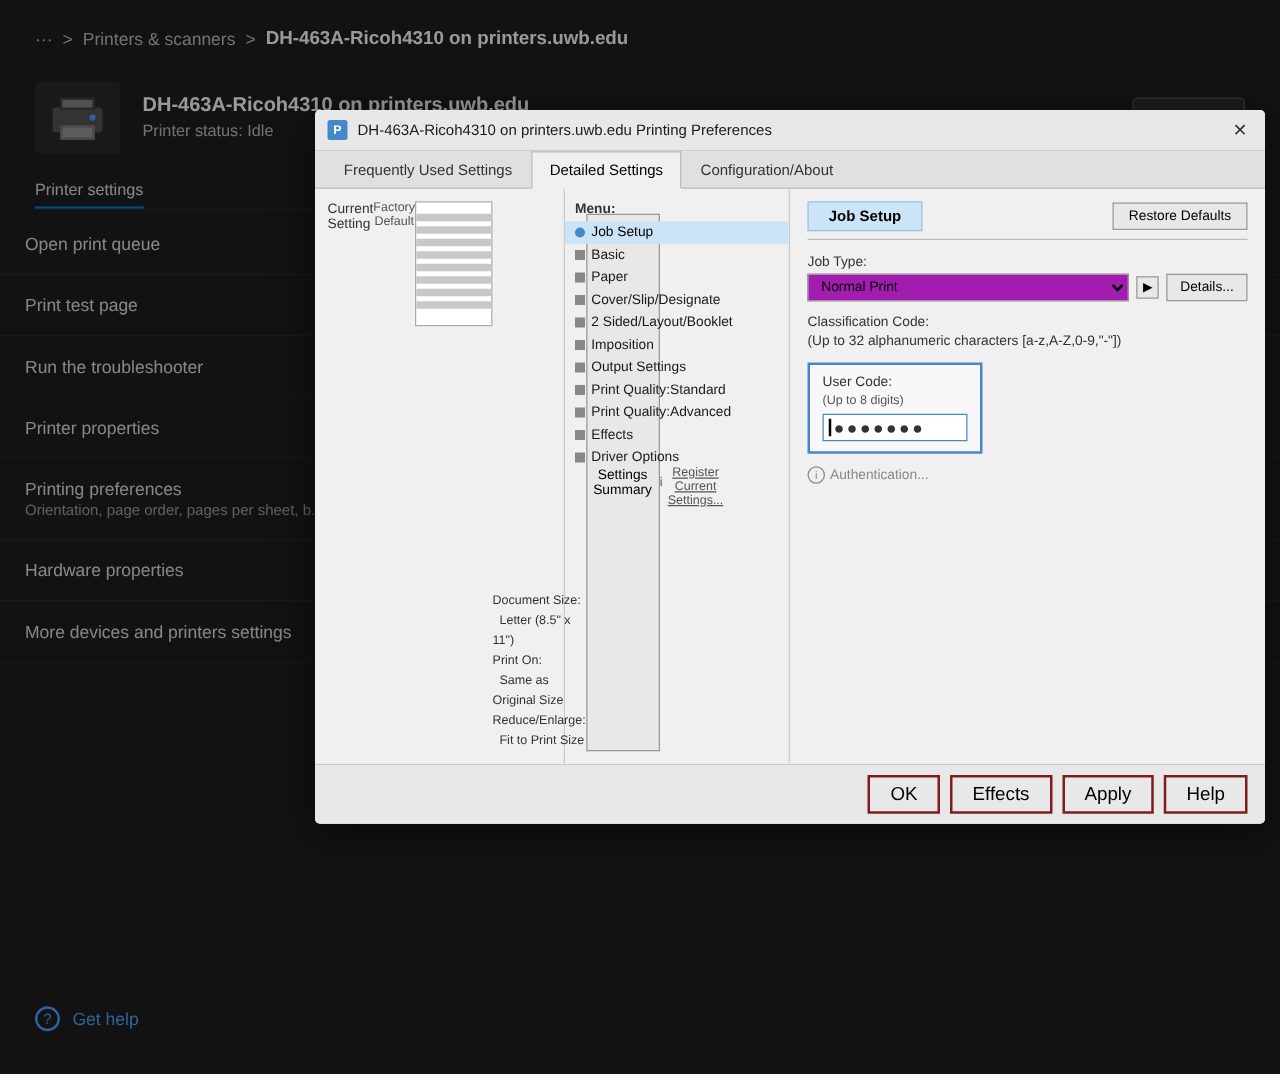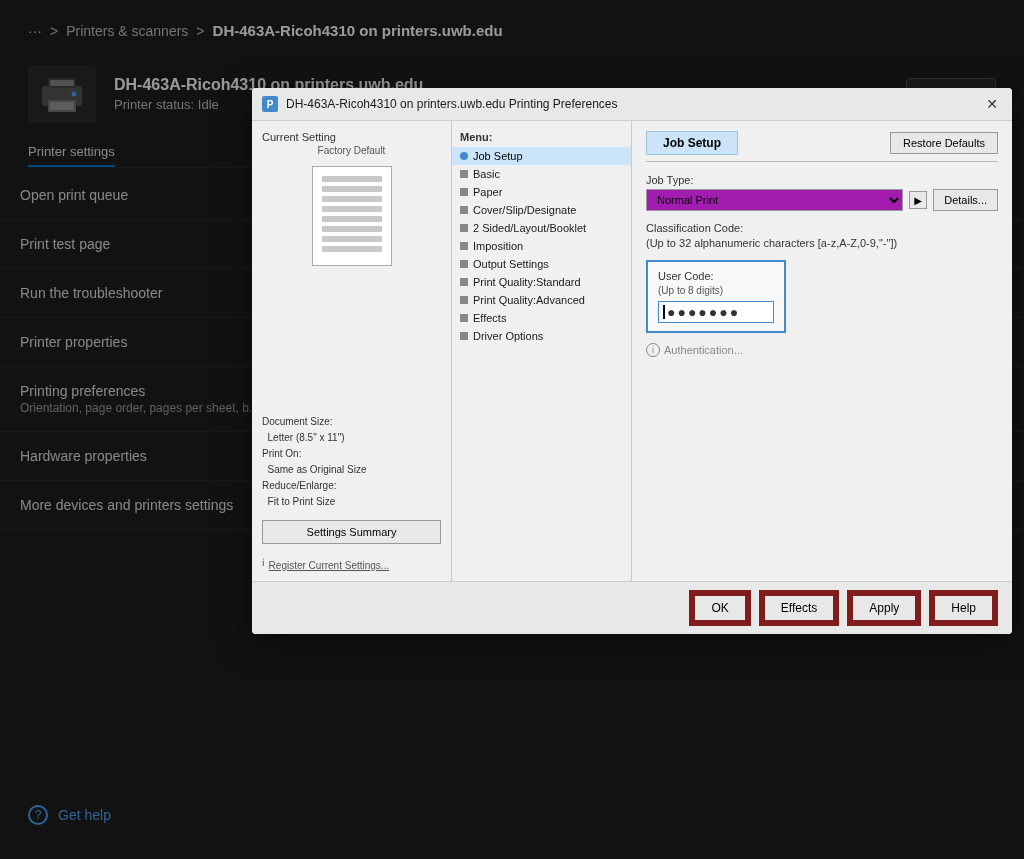--- a/index.html
+++ b/index.html
@@ -185,21 +185,21 @@
     .dialog-body {
       display: flex;
       height: 460px;
     }
 
     
     .dialog-left {
       width: 200px;
       border-right: 1px solid #ccc;
       display: flex;
-      flex-direction: column;
+      flex-direction: row;
       padding: 10px;
     }
     .current-setting-label {
       font-size: 11px;
       color: #333;
       margin-bottom: 2px;
     }
     .factory-default-label {
       font-size: 10px;
       color: #555;
@@ -421,23 +421,23 @@
       display: flex;
       justify-content: flex-end;
       gap: 8px;
       padding: 8px 14px;
       border-top: 1px solid #ccc;
       background: #e8e8e8;
       border-radius: 0 0 4px 4px;
     }
     .footer-btn {
       padding: 5px 16px;
-      border: 6px solid #7f1d1d;
-      background: #e8e8e8;
-      font-size: 12px;
+      border: 2px solid #7f1d1d;
+      background: #e8e8e8;
+      font-size: 15px;
       cursor: pointer;
       min-width: 55px;
     }
     .footer-btn.primary {
       background: #e8e8e8;
     }
 
     .divider-line {
       height: 1px;
       background: #2a2a2a;
@@ -519,20 +519,25 @@
 
 <div class="dialog-overlay">
   <div class="dialog">
 
     <div class="dialog-titlebar">
       <div class="dialog-title-icon">P</div>
       <div class="dialog-title-text">DH-463A-Ricoh4310 on printers.uwb.edu Printing Preferences</div>
       <button class="dialog-close-btn">✕</button>
     </div>
 
+    <div class="dialog-tabs">
+      <div class="dialog-tab">Frequently Used Settings</div>
+      <div class="dialog-tab active">Detailed Settings</div>
+      <div class="dialog-tab">Configuration/About</div>
+    </div>
 
     <div class="dialog-body">
 
       <div class="dialog-left">
         <div class="current-setting-label">Current Setting</div>
         <div class="factory-default-label">Factory Default</div>
         <div class="preview-paper">
           <div class="preview-lines">
             <div class="preview-line"></div>
             <div class="preview-line"></div>

